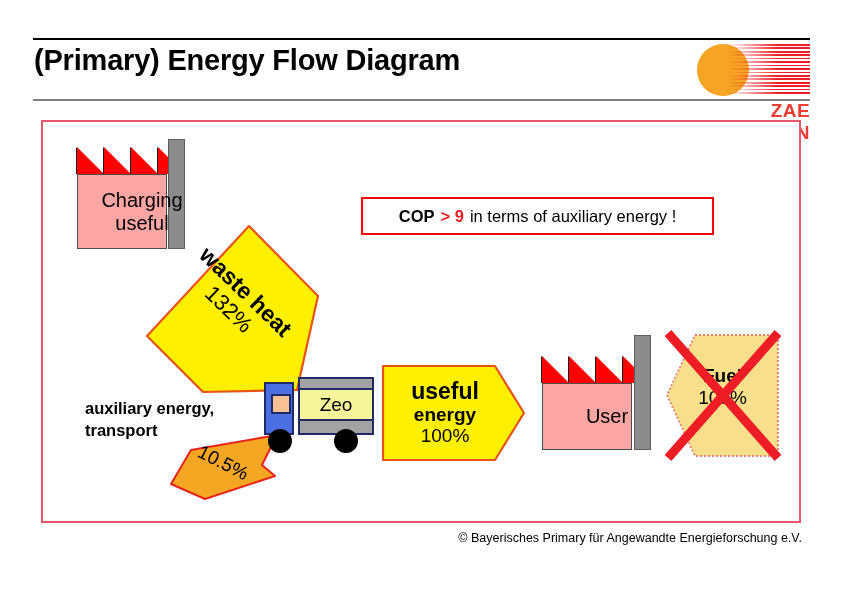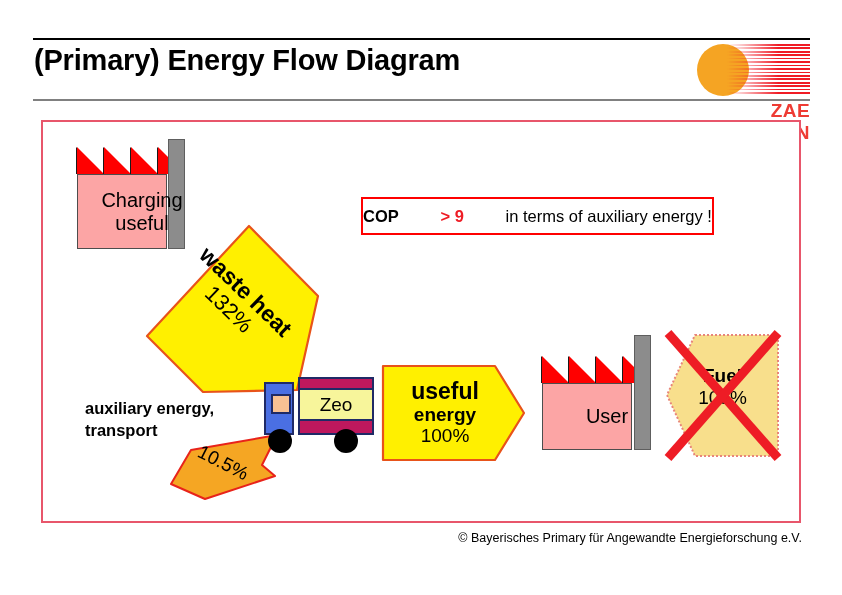--- a/index.html
+++ b/index.html
@@ -148,21 +148,21 @@
   
   #cop-box {
     position: absolute;
     left: 359px; top: 195px;
     width: 353px; height: 38px;
     border: 2px solid #FF0000;
     background: #ffffff;
     box-sizing: border-box;
     display: flex;
     align-items: center;
-    justify-content: space-between;
+    justify-content: center;
     font-size: 16.5px;
     white-space: nowrap;
   }
   #cop-box .b { font-weight: bold; color: #000; }
   #cop-box .r { font-weight: bold; color: #EE1C25; }
   #cop-box .n { color: #000; }
 
   
   .arrow-shape {
     position: absolute;
@@ -254,21 +254,21 @@
     left: 5px; top: 10px;
     width: 20px; height: 20px;
     background: #F8C193;
     border: 2px solid #1F2A66;
     box-sizing: border-box;
   }
   #truck .trailer {
     position: absolute;
     left: 34px; top: 0px;
     width: 76px; height: 58px;
-    background: #be185d;
+    background: #a3a3a3;
     border: 2px solid #1F2A66;
     box-sizing: border-box;
   }
   #truck .trailer-inner {
     position: absolute;
     left: 0px; top: 9px;
     width: 72px; height: 33px;
     background: #F7F59B;
     border-top: 2px solid #1F2A66;
     border-bottom: 2px solid #1F2A66;

